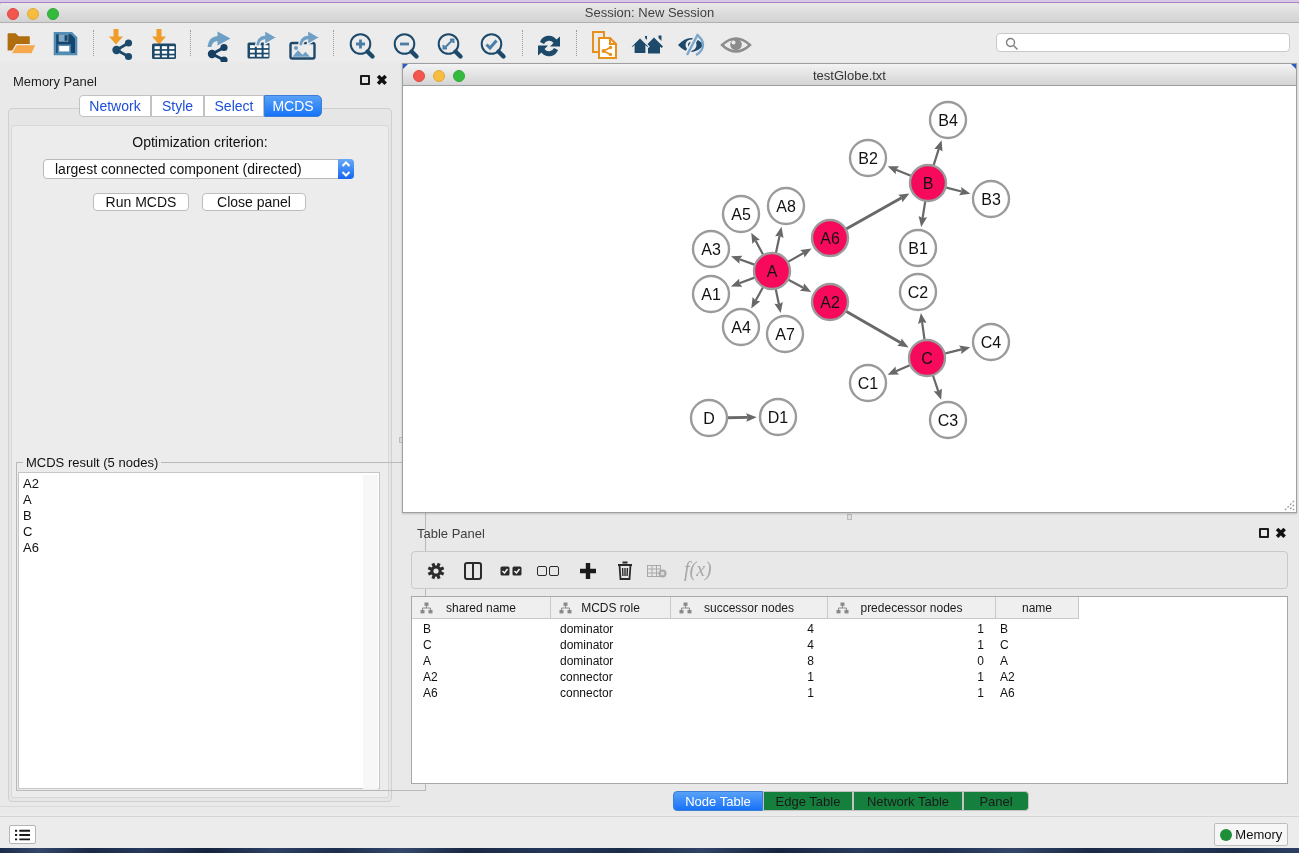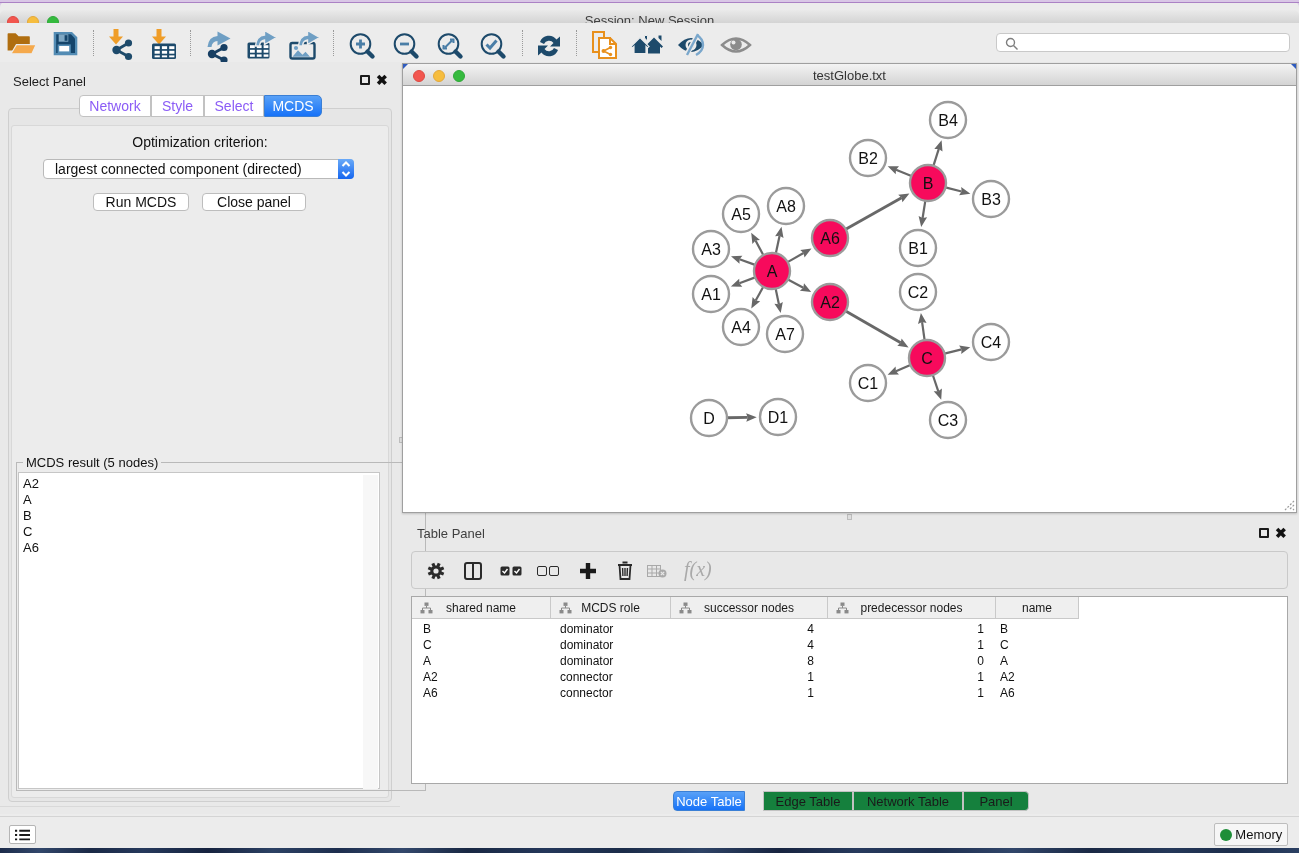--- a/index.html
+++ b/index.html
@@ -1,21 +1,21 @@
 <!DOCTYPE html>
 <html><head>
 <meta charset="utf-8">
 <style>
   * { margin:0; padding:0; box-sizing:border-box; }
   html,body { width:1299px; height:853px; overflow:hidden; }
   body { -webkit-font-smoothing:antialiased; font-family:"Liberation Sans",sans-serif; background:#d9c7e6; position:relative; }
   .abs { position:absolute; }
   #win { position:absolute; left:0; top:2px; width:1299px; height:846px;
          background:#ececec; border-radius:5px 5px 0 0; }
-  #titlebar { position:absolute; left:0; top:8px; width:100%; height:15px;
+  #titlebar { position:absolute; left:0; top:0; width:100%; height:21px;
     background:linear-gradient(#eaeaea,#d2d2d2); border-bottom:1px solid #b0b0b0;
     border-radius:5px 5px 0 0; }
   #titlebar .tl { position:absolute; top:6px; width:12px; height:12px; border-radius:50%; }
   #title-text { position:absolute; width:100%; text-align:center; top:3px;
     font-size:13px; color:#404040; }
   #toolbar { position:absolute; left:0; top:21px; width:100%; height:41px; background:#ececec; }
   .tsep { position:absolute; top:7px; height:26px; width:0;
     border-left:1px dotted #9a9a9a; }
   #searchbox { position:absolute; left:996px; top:10px; width:294px; height:19px;
     background:#fff; border:1px solid #c9c9c9; border-radius:4px; }
@@ -23,21 +23,21 @@
   #cpanel { position:absolute; left:0; top:0; width:400px; height:745px; border-bottom:1px solid #d9d9d9; }
   #cp-title { position:absolute; left:13px; top:12px; font-size:13px; color:#1e1e1e; }
   .float-ico { position:absolute; width:10px; height:10px; border:2px solid #1a1a1a; border-radius:1px; }
   .close-x { position:absolute; font-size:14px; font-weight:bold; color:#111; }
   #cp-box { position:absolute; left:8px; top:46px; width:384px; height:694px;
      background:#e6e6e6; border:1px solid #cfcfcf; border-radius:4px; }
   #cp-inner { position:absolute; left:2px; top:16px; width:378px; height:673px;
      background:#ececec; border:1px solid #d8d8d8; border-radius:3px; }
   .tabrow { position:absolute; z-index:5; }
   .tab { position:absolute; top:0; height:22px; background:#fff; border:1px solid #c2c2c2;
-     font-size:14px; color:#8b5cf6; text-align:center; line-height:21px; }
+     font-size:14px; color:#1d4ed8; text-align:center; line-height:21px; }
   .tab.sel { background:linear-gradient(#59a1f7,#1672f8); color:#fff; border-color:#3a7fd5; }
   #opt-label { position:absolute; left:0; top:72px; width:400px; text-align:center; font-size:14px; color:#111; }
   #dropdown { position:absolute; left:43px; top:97px; width:311px; height:20px; background:#fff;
      border:1px solid #b9b9b9; border-radius:4px; font-size:14px; color:#111; line-height:18px;
      padding-left:11px; }
   #dd-btn { position:absolute; right:-1px; top:-1px; width:16px; height:20px;
      background:linear-gradient(#6aaaf8,#1566f0); border-radius:0 4px 4px 0; }
   .btn { position:absolute; background:#fff; border:1px solid #bdbdbd; border-radius:4px;
      font-size:14px; color:#111; text-align:center; }
   #mcds-fieldset { position:absolute; left:16px; top:400px; width:410px; height:329px;
@@ -222,21 +222,21 @@
     <div id="searchbox">
       <svg class="abs" style="left:8px;top:3px;" width="14" height="14" viewBox="0 0 14 14">
         <circle cx="5.5" cy="5.5" r="4" fill="none" stroke="#7e7e7e" stroke-width="1.4"></circle>
         <path d="M8.5 8.5 L12.5 12.5" stroke="#7e7e7e" stroke-width="1.4"></path>
       </svg>
     </div>
   </div>
   <div id="mainarea">
 
     <div id="cpanel">
-      <div id="cp-title">Select Panel</div>
+      <div id="cp-title">Memory Panel</div>
       <div class="float-ico" style="left:360px; top:13px;"></div>
       <div class="close-x" style="left:376px; top:10px;">✖</div>
       <div id="cp-box">
           <div id="cp-inner"></div>
         </div>
       <div class="tabrow">
         <div class="tab" style="left:79px; top:33px; width:72px; border-radius:4px 0 0 4px;">Network</div>
         <div class="tab" style="left:151px; top:33px; width:53px;">Style</div>
         <div class="tab" style="left:204px; top:33px; width:60px;">Select</div>
         <div class="tab sel" style="left:264px; top:33px; width:58px; border-radius:0 5px 5px 0;">MCDS</div>
@@ -433,21 +433,21 @@
               <rect x="8.5" y="8" width="4" height="3.4" fill="#8a8a8a"></rect>
               <path d="M6.5 4 v2 M2.5 8 v-2 h8 v2" stroke="#8a8a8a" fill="none"></path>
             </svg>predecessor nodes</div>
         <div class="th" style="left:584px; width:83px;">name</div>
         <div class="td" style="left:11px; top:24px;">B<br>C<br>A<br>A2<br>A6</div>
         <div class="td" style="left:148px; top:24px;">dominator<br>dominator<br>dominator<br>connector<br>connector</div>
         <div class="td" style="left:330px; top:24px; width:72px; text-align:right;">4<br>4<br>8<br>1<br>1</div>
         <div class="td" style="left:500px; top:24px; width:72px; text-align:right;">1<br>1<br>0<br>1<br>1</div>
         <div class="td" style="left:588px; top:24px;">B<br>C<br>A<br>A2<br>A6</div>
       </div>
-      <div class="btab sel" style="left:271px; top:269px; width:72px; border-radius:4px 0 0 4px;">Node Table</div>
+      <div class="btab sel" style="left:271px; top:269px; width:90px; border-radius:4px 0 0 4px;">Node Table</div>
       <div class="btab" style="left:361px; top:269px; width:90px;">Edge Table</div>
       <div class="btab" style="left:451px; top:269px; width:110px;">Network Table</div>
       <div class="btab" style="left:561px; top:269px; width:66px; border-radius:0 4px 4px 0;">Panel</div>
     </div>
   </div>
 
   <div id="statusbar">
     <div class="btn" style="left:9px; top:8px; width:27px; height:19px; border-radius:2px; border-color:#b5b5b5;">
       <svg width="15" height="12" viewBox="0 0 14 11" style="margin-top:3px;">
         <path d="M0 1.5 h2 M4 1.5 h10 M0 5.5 h2 M4 5.5 h10 M0 9.5 h2 M4 9.5 h10" stroke="#1a1a1a" stroke-width="1.7"></path>

